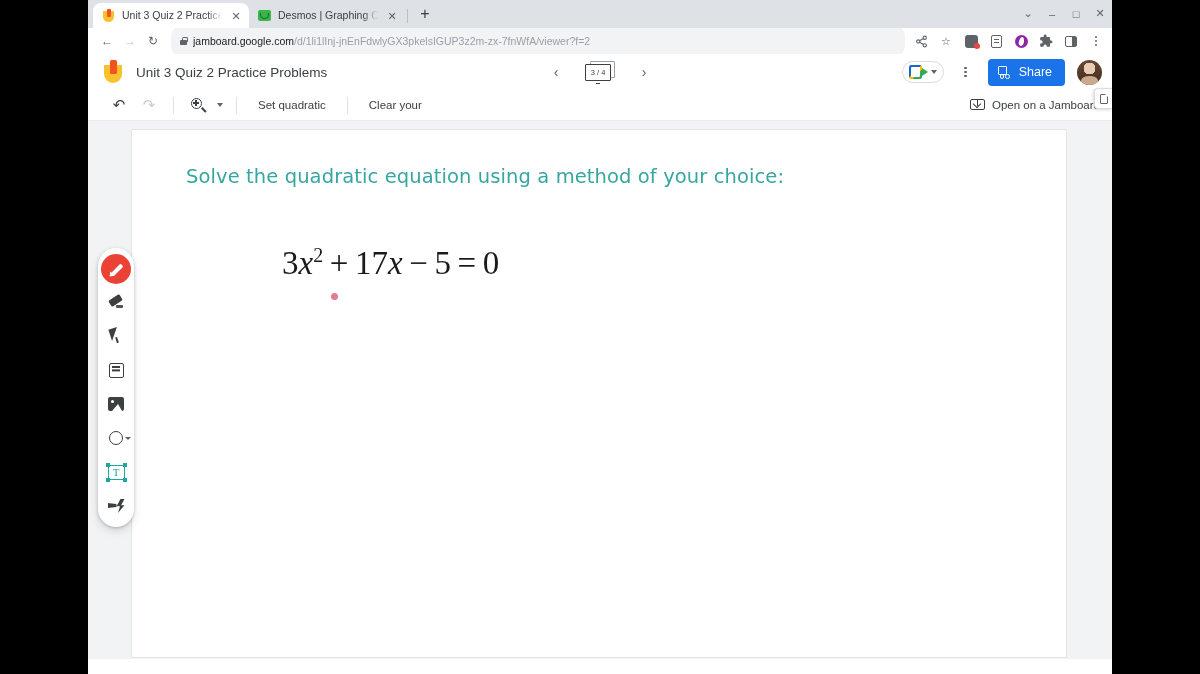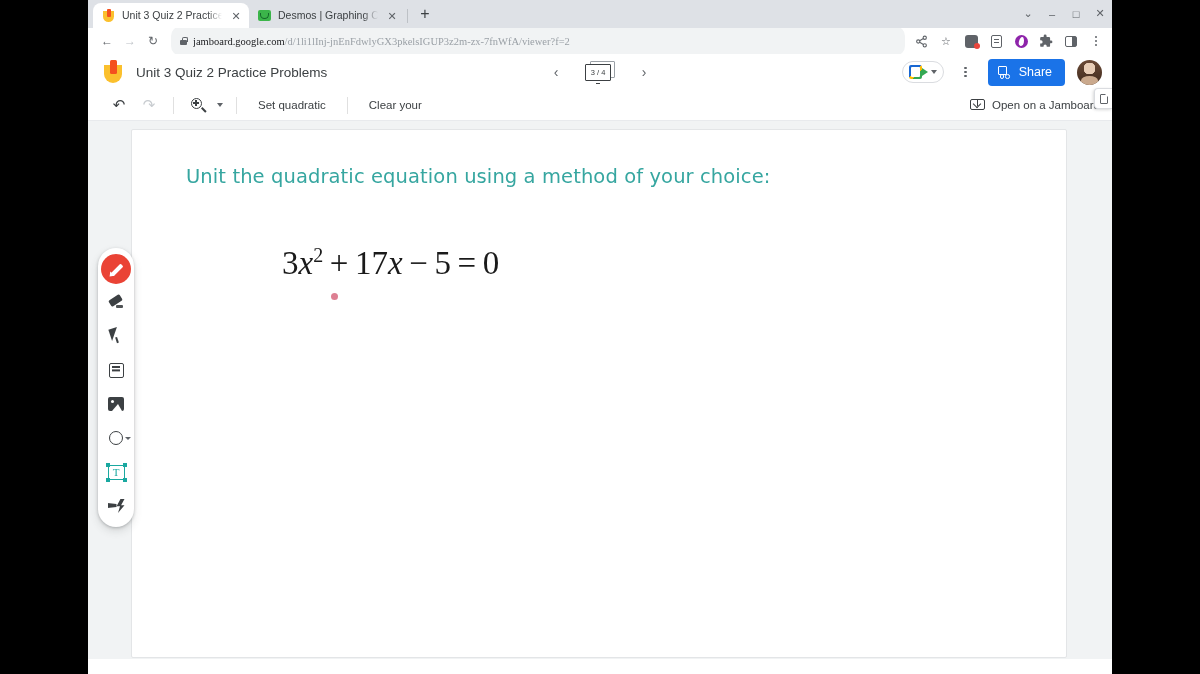--- a/index.html
+++ b/index.html
@@ -158,21 +158,20 @@
     flex: 1 1 auto;
     height: 30px;
     background: #f1f3f4;
     border-radius: 10px;
     display: flex;
     align-items: center;
     padding: 0 9px;
     gap: 6px;
     margin: 0 5px 0 6px;
     overflow: hidden;
-    font-family: Liberation Serif, serif;
   }
   .lock {
     width: 7px; height: 8px;
     position: relative;
     flex: 0 0 7px;
   }
   .lock:before {
     content: "";
     position: absolute; left: 0; bottom: 0;
     width: 7px; height: 5px;
@@ -936,21 +935,21 @@
     </span>
   </div>
 
   <div class="sidepanel-tab">
     <span class="pg"></span>
   </div>
 
   <div class="workspace">
 
     <div class="canvas">
-      <div class="question">Unit the quadratic equation using a method of your choice:</div>
+      <div class="question">Solve the quadratic equation using a method of your choice:</div>
 
       <div class="equation">
         <span>3</span><span class="var">x</span><sup>2</sup> <span>+</span> <span>17</span><span class="var">x</span> <span>−</span> <span>5</span> <span>=</span> <span>0</span>
       </div>
 
       <div class="penmark"></div>
     </div>
 
     <div class="toolrail">
 

